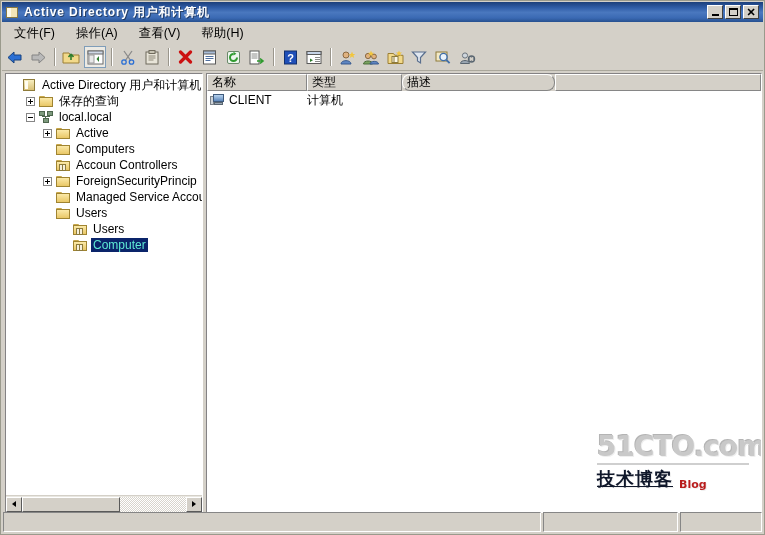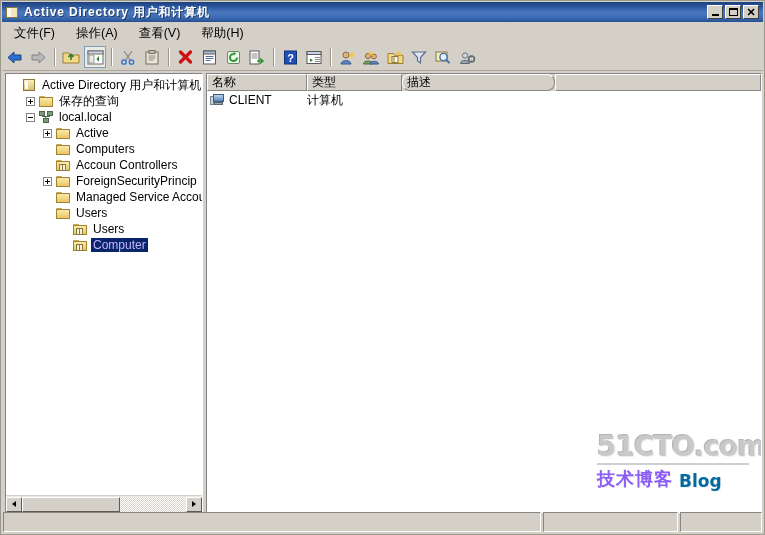--- a/index.html
+++ b/index.html
@@ -99,21 +99,21 @@
     box-sizing:border-box;position:relative;flex:0 0 auto;
     margin-right:3px;
   }
   .toggle::before{content:"";position:absolute;left:1px;top:3px;width:5px;height:1px;background:#000;}
   .toggle.plus::after{content:"";position:absolute;left:3px;top:1px;width:1px;height:5px;background:#000;}
   .toggle.none{border:none;background:transparent;}
   .toggle.none::before{display:none;}
   .tindent{flex:0 0 auto;}
   .ticon{width:16px;height:14px;margin-right:3px;position:relative;flex:0 0 auto;}
   .tlabel{padding:0 2px;line-height:14px;}
-  .trow.sel .tlabel{background:#0a246a;color:#c4b5fd;}
+  .trow.sel .tlabel{background:#0a246a;color:#5eead4;}
 
   
   .ico-folder{position:absolute;left:1px;top:2px;width:14px;height:11px;}
   .ico-folder .tab{position:absolute;left:0;top:0;width:6px;height:2px;background:#c8a84c;border-radius:1px 1px 0 0;}
   .ico-folder .body{position:absolute;left:0;top:1px;width:14px;height:10px;
     background:linear-gradient(to bottom,#fbe9a8,#e9c766);border:1px solid #a08431;box-sizing:border-box;}
   
   .ico-ou .book{position:absolute;left:3px;top:4px;width:7px;height:7px;background:#f6f0dc;border:1px solid #8c7a3c;box-sizing:border-box;}
   .ico-ou .book::after{content:"";position:absolute;left:2px;top:0;width:1px;height:5px;background:#8c7a3c;}
   
@@ -170,23 +170,23 @@
     position:absolute;right:12px;bottom:22px;width:152px;height:58px;
     pointer-events:none;user-select:none;
   }
   .wm-top{
     font-family:"DejaVu Sans",sans-serif;font-weight:bold;font-size:28px;
     color:#c9c9c9;letter-spacing:-1px;line-height:30px;
     text-shadow:1px 1px 0 #efefef, -1px -1px 0 #b4b4b4;
   }
   .wm-line{height:2px;background:#cfcfcf;margin:1px 0 2px 0;}
   .wm-bot{display:flex;align-items:flex-end;gap:6px;}
-  .wm-cn{font-family:"DejaVu Sans",sans-serif;font-weight:bold;font-size:18px;color:#8b5cf6;
-    letter-spacing:1px;text-shadow:1px 1px 0 #f0f0f0;}
-  .wm-blog{font-family:"DejaVu Sans",sans-serif;font-weight:bold;font-size:17px;color:#0369a1;
+  .wm-cn{font-family:"DejaVu Sans",sans-serif;font-weight:bold;font-size:18px;color:#0f172a;
+    letter-spacing:1px;text-shadow:1px 1px 0 #f0f0f0;text-decoration:underline;}
+  .wm-blog{font-family:"DejaVu Sans",sans-serif;font-weight:bold;font-size:11px;color:#b91c1c;
     text-shadow:1px 1px 0 #f0f0f0;}
 
   
   .statusbar{
     position:absolute;left:2px;bottom:2px;width:759px;height:20px;
     display:flex;gap:2px;
   }
   .sb-pane{
     background:#d4d0c8;
     border:1px solid;border-color:#868686 #ffffff #ffffff #868686;

